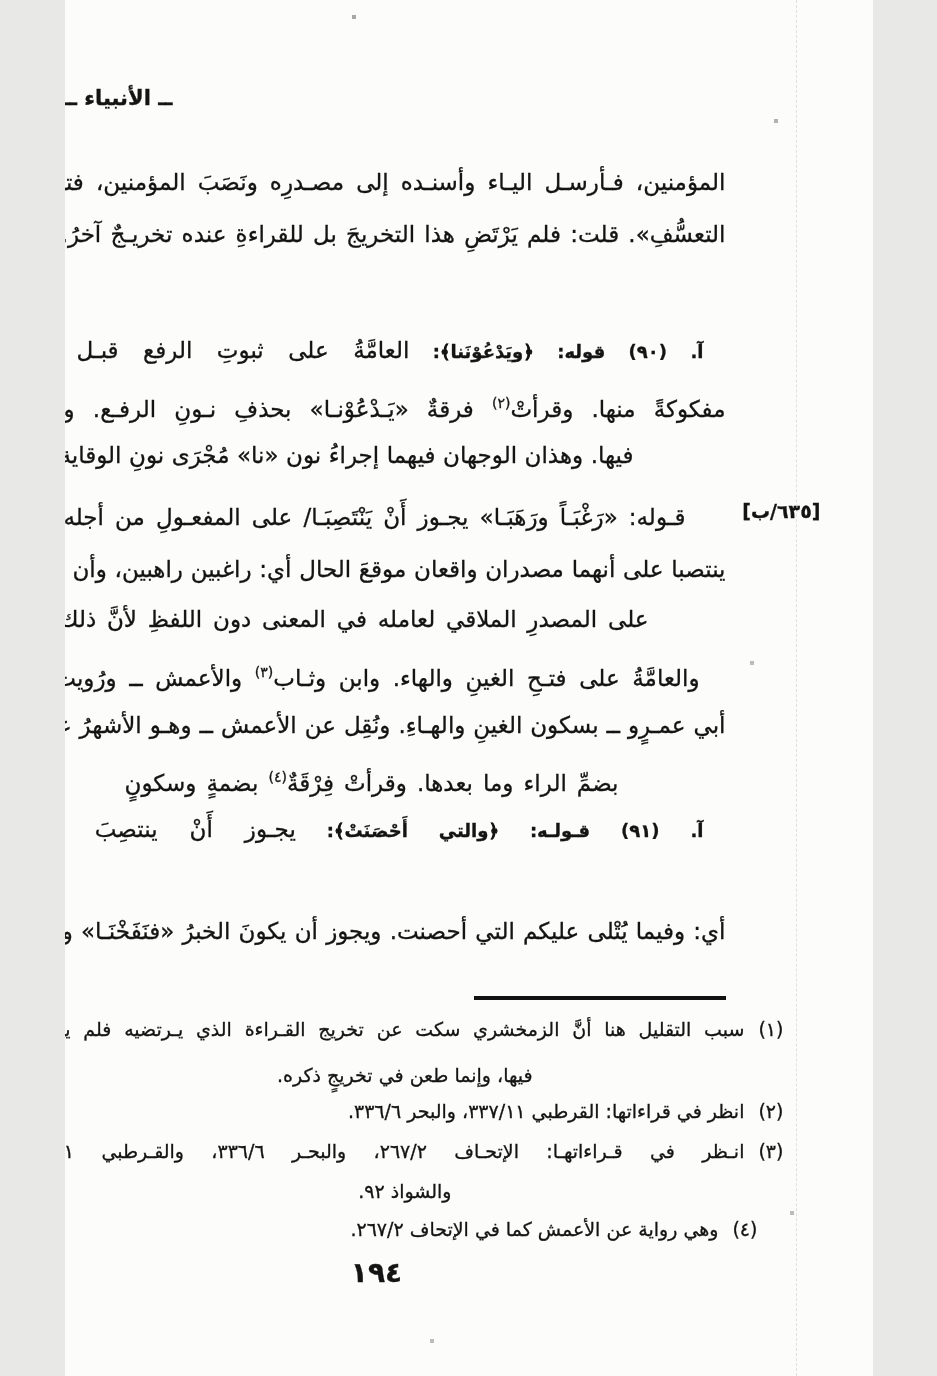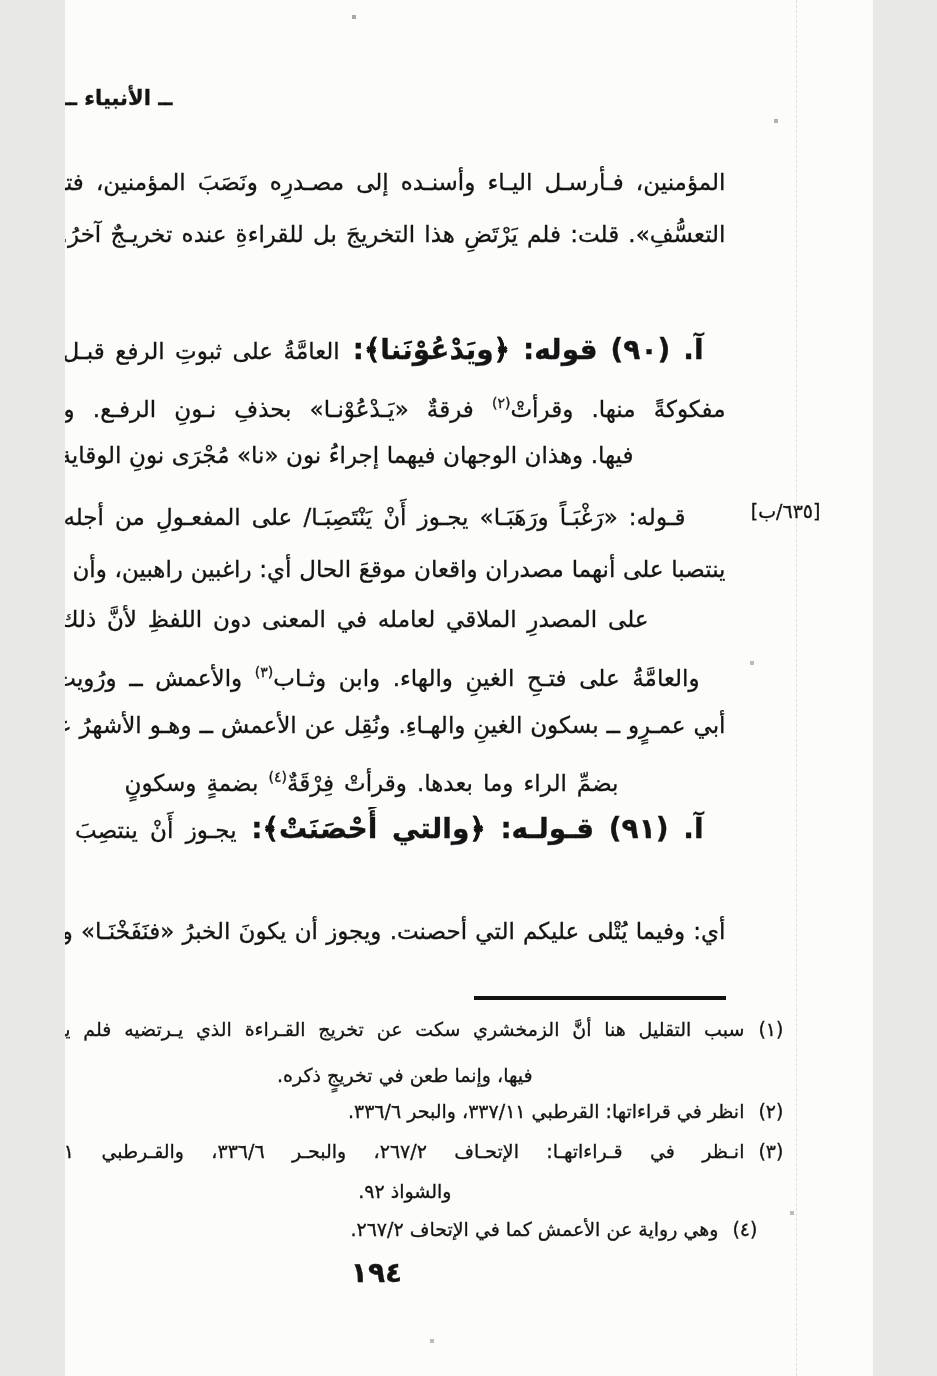--- a/index.html
+++ b/index.html
@@ -37,42 +37,42 @@
   }
 
   
   .bline{
     position:absolute;right:147px;width:715px;height:50px;
     box-sizing:border-box;
     font-size:23px;line-height:44px;
     text-align:justify;text-align-last:justify;
     white-space:normal;overflow:hidden;
   }
-  .bline .bold{font-weight:bold;font-size:28px;}
+  .bline .bold{font-weight:bold;font-size:18px;}
   .sup{font-size:14px;vertical-align:9px;letter-spacing:0;}
 
   .p1l1{top:160px;}
   .p1l2{top:212px;}
   .p1l3{top:264px;padding-left:30px;}
   .s90l1{top:328px;padding-right:22px;}
   .s90l2{top:381px;}
   .s90l3{top:433px;padding-right:92px;}
   .rgbl1{top:495px;padding-right:40px;}
   .rgbl2{top:547px;}
   .rgbl3{top:597px;padding-right:77px;padding-left:49px;}
   .amsl1{top:650px;padding-right:26px;}
   .amsl2{top:703px;}
   .amsl3{top:755px;padding-right:107px;padding-left:114px;}
   .s91l1{top:807px;padding-right:22px;}
   .s91l2{top:859px;}
   .s91l3{top:909px;}
 
   .margin-note{
     position:absolute;top:500px;right:52px;
-    font-size:19px;font-weight:normal;white-space:nowrap;
+    font-size:19px;font-weight:bold;white-space:nowrap;
   }
 
   .fn-rule{position:absolute;top:996px;right:147px;width:252px;height:4px;background:#121212;}
 
   
   .fline{
     position:absolute;right:89px;width:763px;height:40px;
     box-sizing:border-box;
     font-size:19px;line-height:38px;
     white-space:nowrap;overflow:visible;

